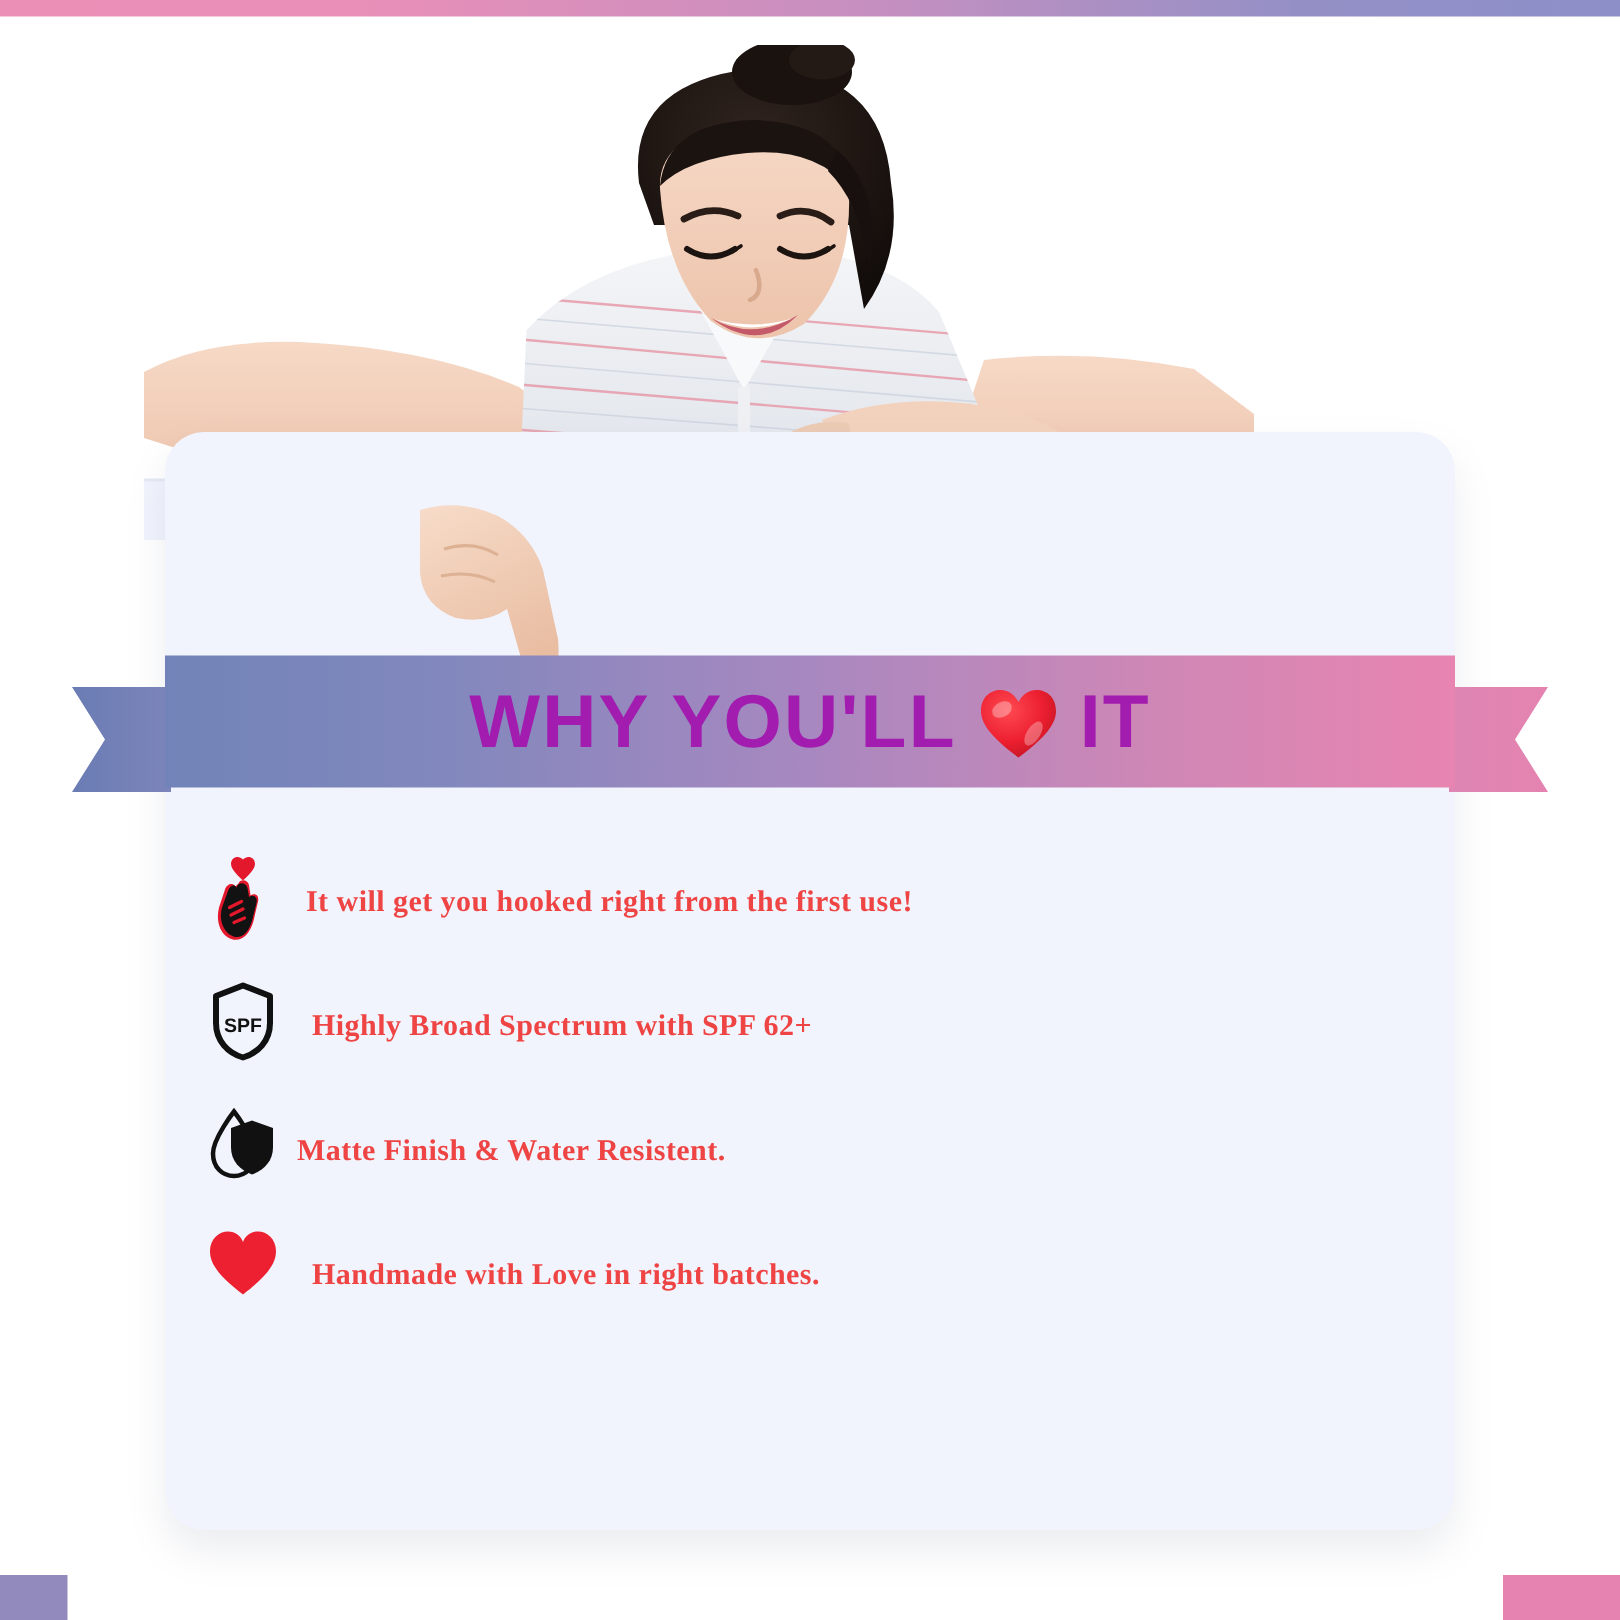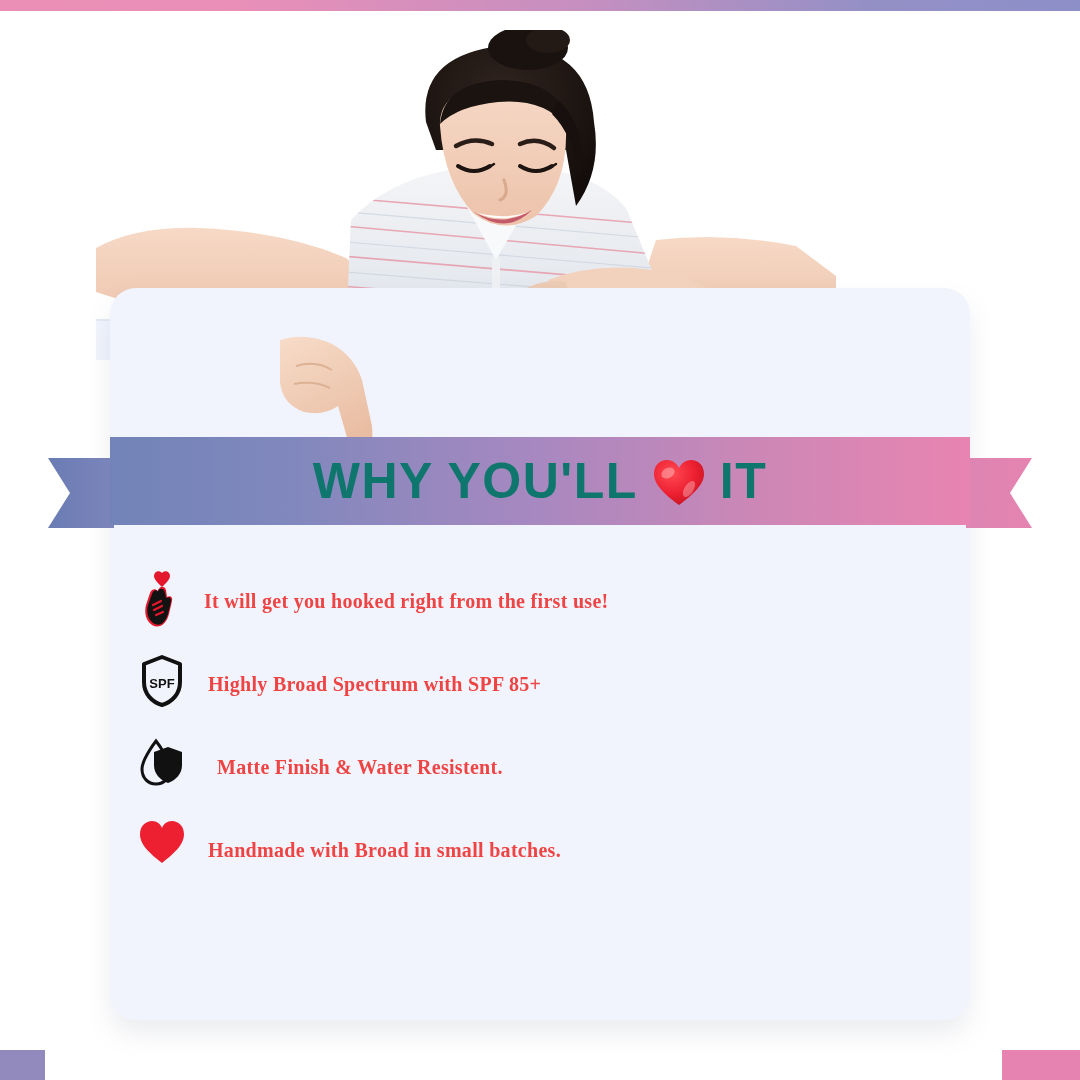--- a/index.html
+++ b/index.html
@@ -88,21 +88,21 @@
   .ribbon-text {
     position: absolute;
     left: 110px;
     top: 437px;
     width: 860px;
     height: 88px;
     display: flex;
     align-items: center;
     justify-content: center;
     gap: 14px;
-    color: #0f766e;
+    color: #a21caf;
     font-family: "Liberation Sans", sans-serif;
     font-weight: bold;
     font-size: 50px;
     letter-spacing: 1.5px;
     line-height: 1;
     white-space: nowrap;
     pointer-events: none;
   }
   .ribbon-heart {
     display: inline-block;
@@ -138,21 +138,21 @@
   .benefit-text {
     font-family: Liberation Serif, serif;
     font-size: 20px;
     font-weight: bold;
     color: #ef4444;
     letter-spacing: 0.3px;
     white-space: nowrap;
   }
   .row-1 .benefit-text { margin-left: 12px; }
   .row-2 .benefit-text { margin-left: 16px; }
-  .row-3 .benefit-text { margin-left: 25px; }
+  .row-3 .benefit-text { margin-left: 6px; }
   .row-4 .benefit-text { margin-left: 16px; }
   .row-5 .benefit-text { margin-left: 16px; }
 </style>
 </head>
 <body>
 
 <div id="page">
 
   <div class="top-bar"></div>
 
@@ -312,40 +312,40 @@
       <span class="benefit-text">It will get you hooked right from the first use!</span>
     </div>
 
     <div class="benefit-row row-2">
       <span class="benefit-icon">
         <svg width="46" height="54" viewBox="0 0 46 54" xmlns="http://www.w3.org/2000/svg">
           <path d="M23 3 L41 10 L41 28 C41 40 33 48 23 51 C13 48 5 40 5 28 L5 10 Z" fill="none" stroke="#111111" stroke-width="4" stroke-linejoin="round"></path>
           <text x="23" y="34" text-anchor="middle" font-family="'Liberation Sans', sans-serif" font-size="13" font-weight="bold" fill="#111111">SPF</text>
         </svg>
       </span>
-      <span class="benefit-text">Highly Broad Spectrum with SPF 85+</span>
+      <span class="benefit-text">Highly Broad Spectrum with SPF 62+</span>
     </div>
 
     <div class="benefit-row row-3">
       <span class="benefit-icon">
         <svg width="48" height="54" viewBox="0 0 48 54" xmlns="http://www.w3.org/2000/svg">
           <path d="M18 4 C18 4 4 22 4 32 C4 41 10 47 18 47 C26 47 32 41 32 32 C32 22 18 4 18 4 Z" fill="none" stroke="#111111" stroke-width="3"></path>
           <path d="M30 10 L44 15 L44 28 C44 37 38 43 30 46 C22 43 16 37 16 28 L16 15 Z" fill="#111111"></path>
         </svg>
       </span>
       <span class="benefit-text">Matte Finish &amp; Water Resistent.</span>
     </div>
 
     <div class="benefit-row row-4">
       <span class="benefit-icon">
         <svg width="48" height="46" viewBox="0 0 48 46" xmlns="http://www.w3.org/2000/svg">
           <path d="M24 43 C7 30 2 22 2 14 C2 6 8 1 14 1 C19 1 22.5 4 24 8 C25.5 4 29 1 34 1 C40 1 46 6 46 14 C46 22 41 30 24 43 Z" fill="#ec2030"></path>
         </svg>
       </span>
-      <span class="benefit-text">Handmade with Broad in small batches.</span>
+      <span class="benefit-text">Handmade with Love in right batches.</span>
     </div>
 
 
   </div>
 
   <div class="corner-accent corner-left"></div>
   <div class="corner-accent corner-right"></div>
 
 </div>
 

